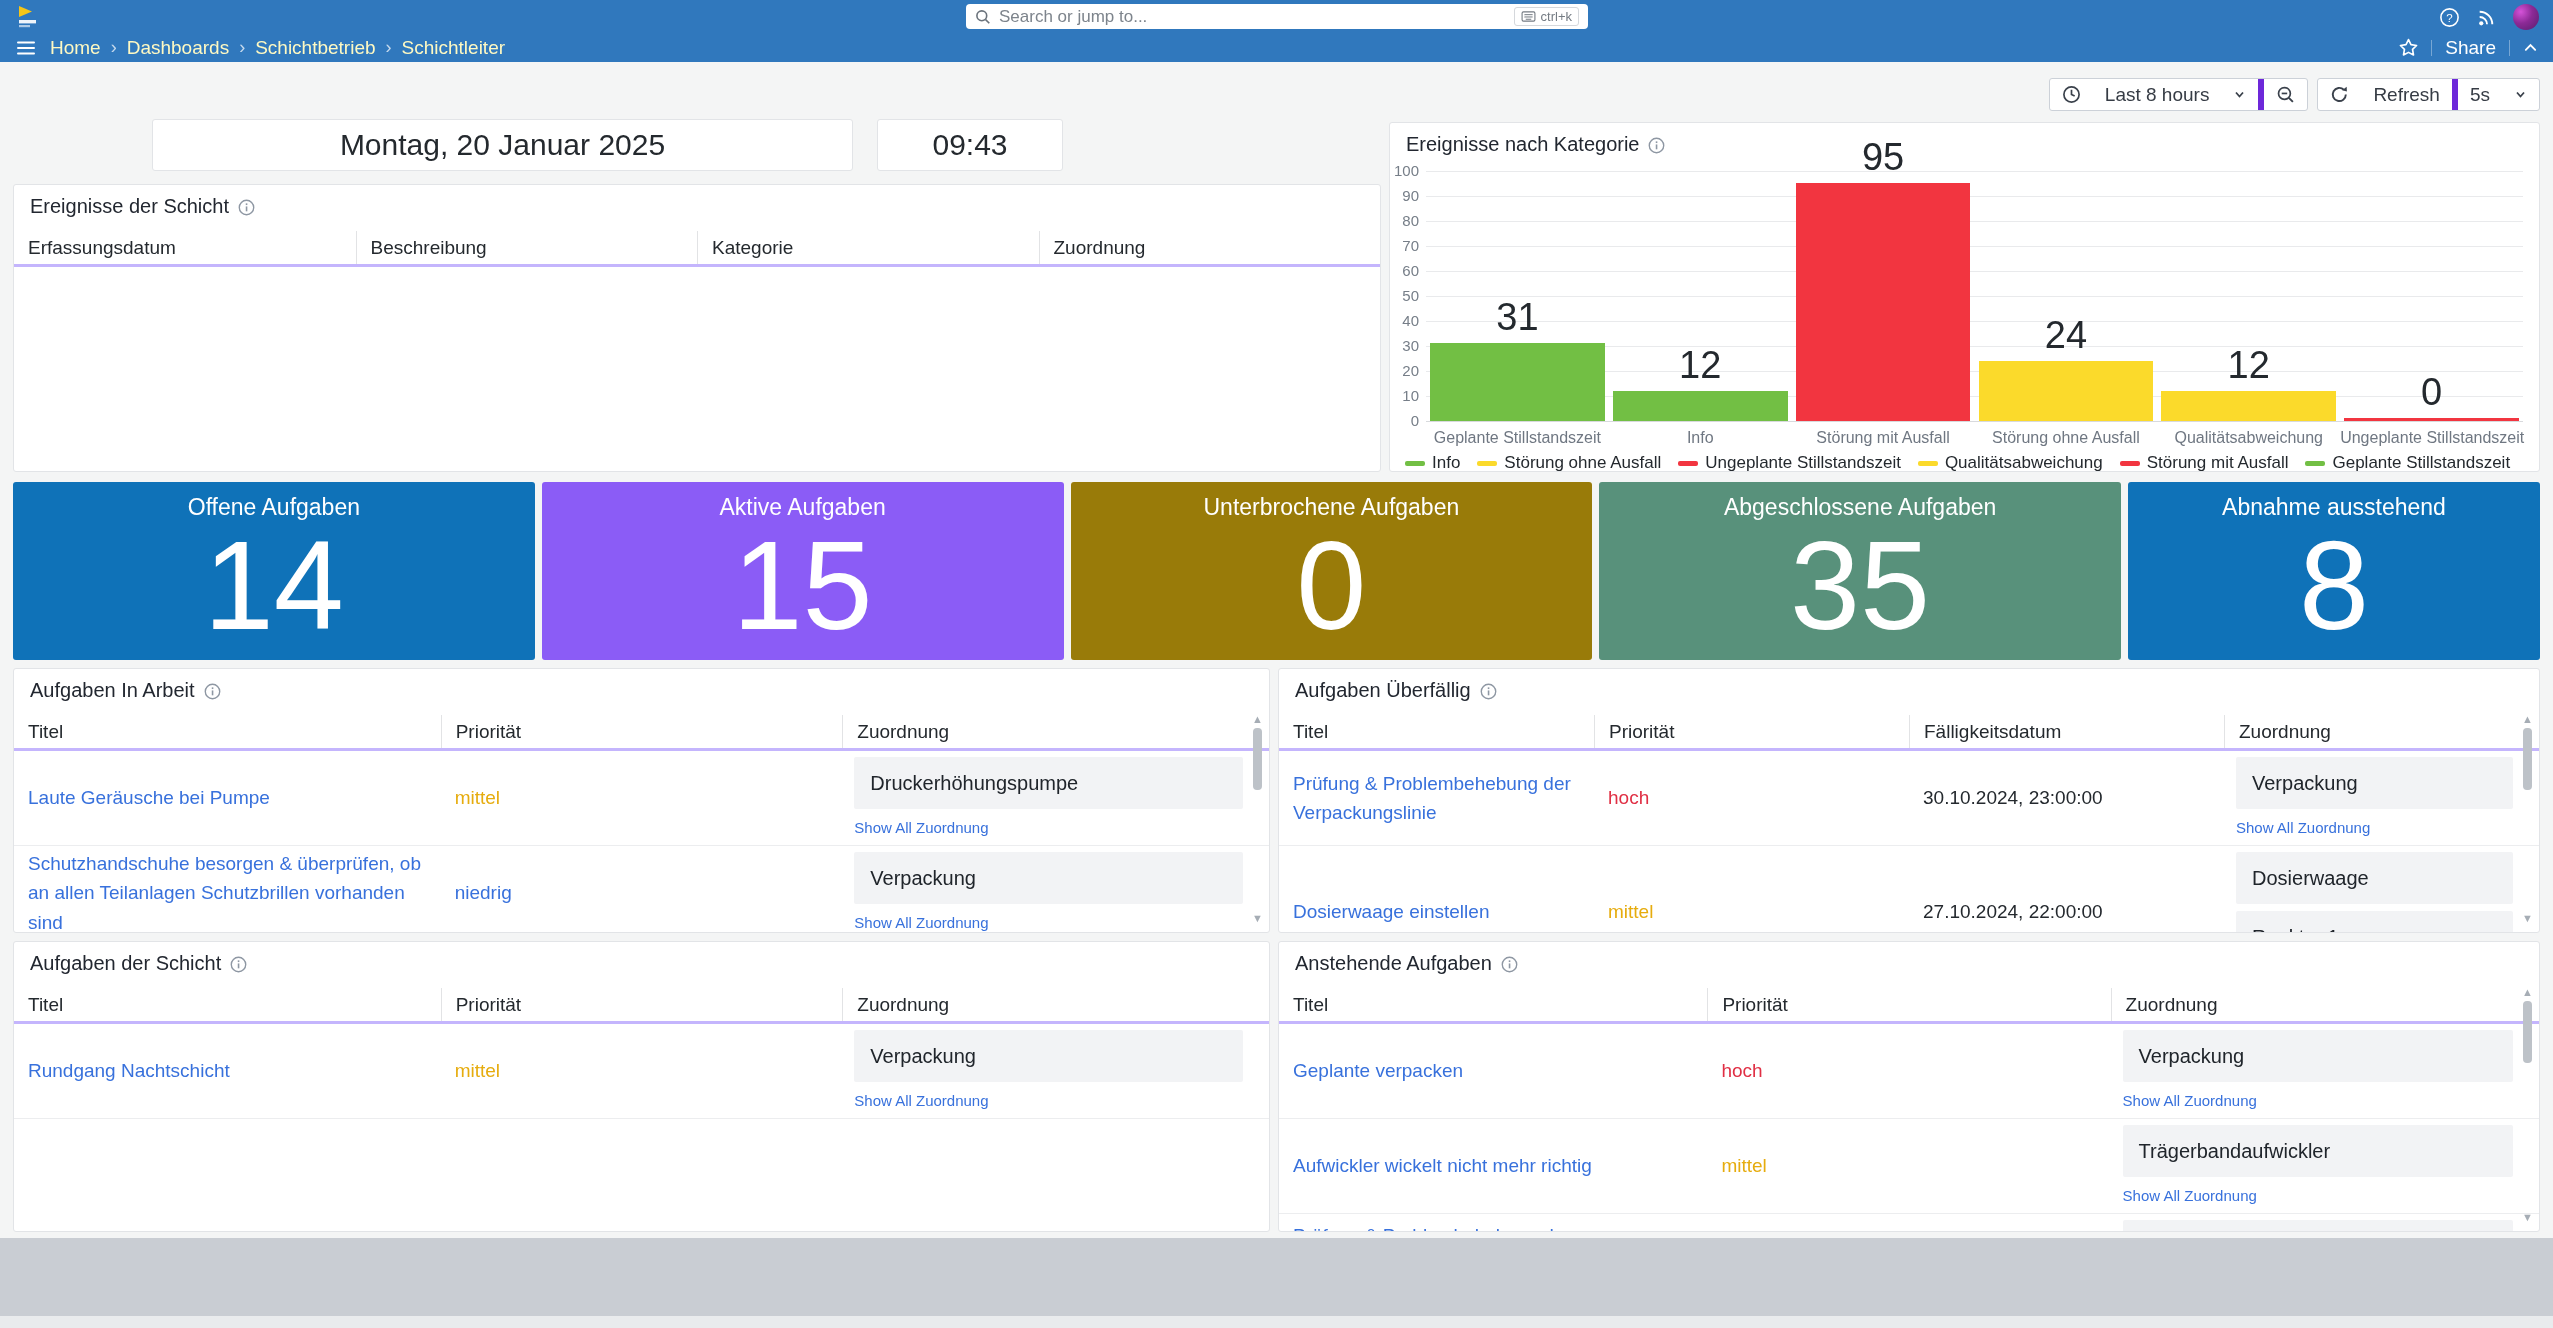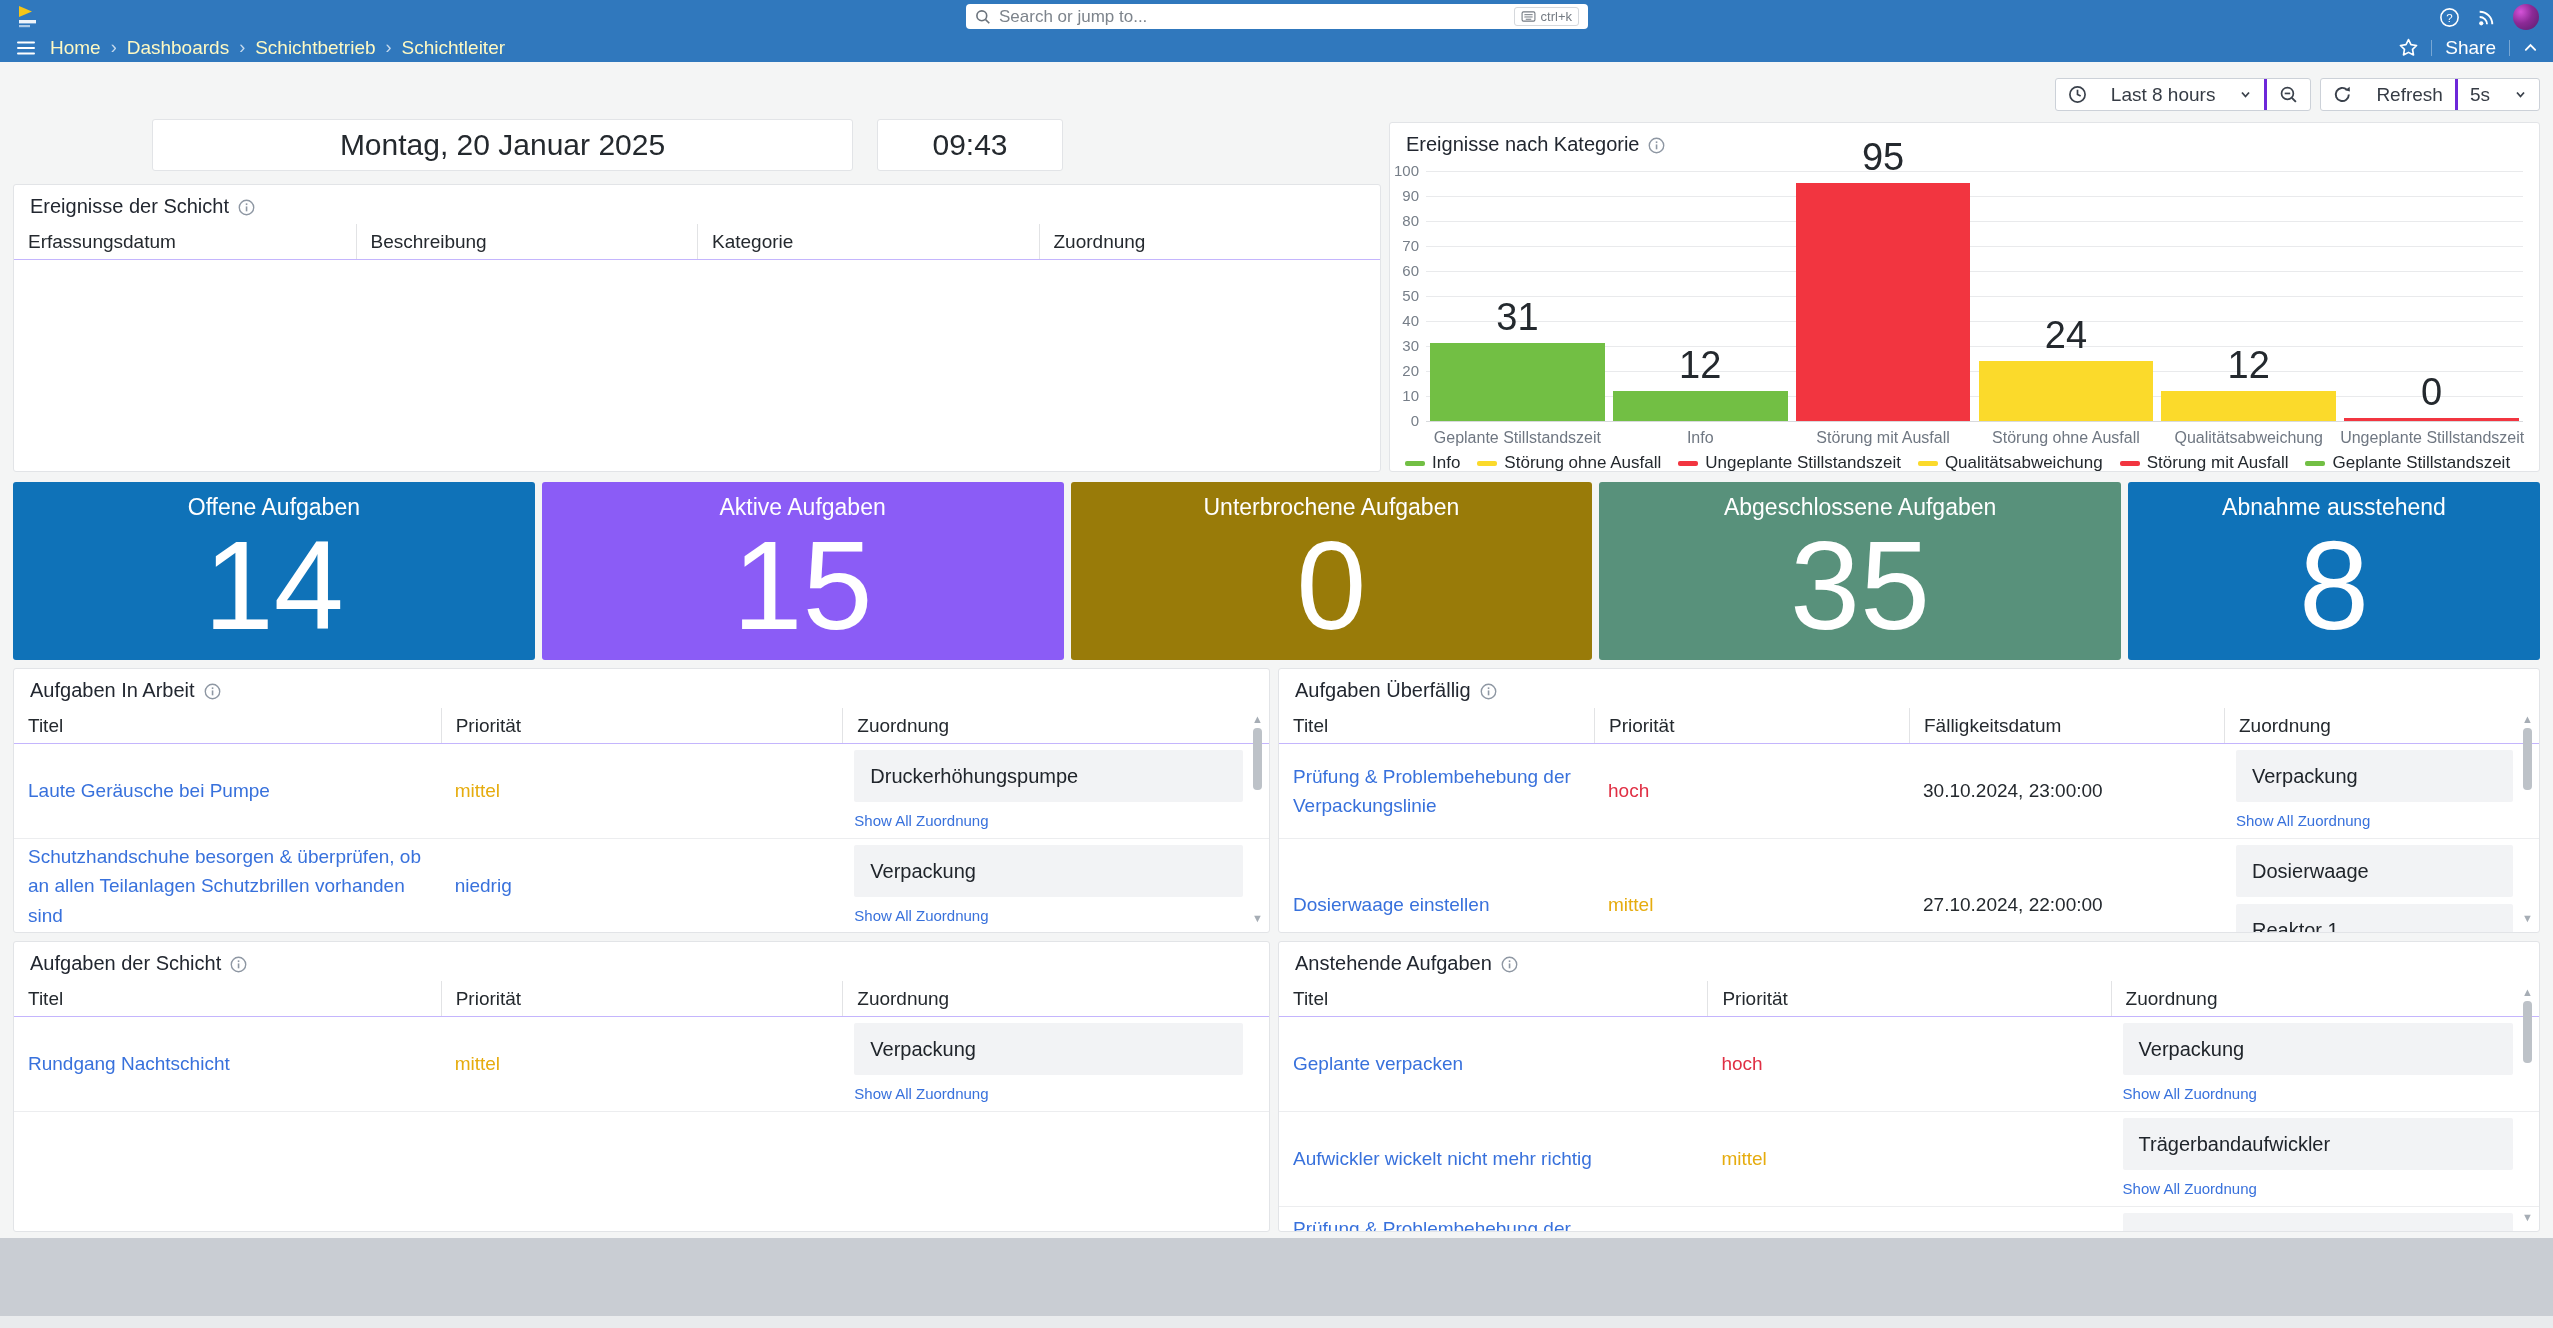--- a/index.html
+++ b/index.html
@@ -26,33 +26,33 @@
   .crumb-sep{opacity:.72;font-size:18px}
   .row2-right{margin-left:auto;margin-right:15px;display:flex;align-items:center;font-size:19px;font-weight:500}
   .vdiv{width:1px;height:16px;background:rgba(255,255,255,.35);margin:0 13px}
   .share-label{color:#fff;cursor:pointer}
   .iconbtn{display:flex;align-items:center;cursor:pointer}
 
   
   .toolbar{position:absolute;top:78px;right:13px;display:flex;gap:9px;z-index:10}
   .btn-group{display:flex;align-items:stretch;background:#fff;border:1px solid #ccd1d8;border-radius:3px;height:33px}
   .btn{display:flex;align-items:center;gap:24px;padding:0 12px;font-size:19px;font-weight:500;color:#363c45;cursor:pointer}
-  .btn + .btn{border-left:3px solid #6d28d9}
+  .btn + .btn{border-left:6px solid #6d28d9}
 
   
   .panel{position:absolute;background:#fff;border:1px solid #e2e4e7;border-radius:3px;overflow:hidden}
   .date-panel,.time-panel{display:flex;align-items:center;justify-content:center;font-size:30px;color:#24292e}
   .date-panel{left:152px;top:119px;width:701px;height:52px}
   .time-panel{left:877px;top:119px;width:186px;height:52px}
   .panel-title-row{display:flex;align-items:center;gap:9px;padding:9px 0 0 16px;height:34px}
   .panel-title{font-size:20px;font-weight:500;color:#222730;white-space:nowrap}
   .info-ic{display:flex;align-items:center;margin-top:1px}
 
   
-  .thead{display:flex;height:36px;margin-top:5px;border-bottom:1px solid #c4b5fd}
+  .thead{display:flex;height:36px;margin-top:12px;border-bottom:3px solid #c4b5fd}
   .th{font-size:19px;color:#24292e;padding-left:14px;display:flex;align-items:center;height:100%}
   .th + .th{border-left:1px solid #e2e3e5}
   .cols3 > .c1{width:34%}.cols3 > .c2{width:32%}.cols3 > .c3{width:34%}
   .cols4 > .c1,.cols4 > .c2,.cols4 > .c3,.cols4 > .c4{width:25%}
   .trow{display:flex;border-bottom:1px solid #ecedef}
   .c-title{display:flex;align-items:center;padding-left:14px}
   .title-link{color:#3871dc;font-size:19px;line-height:1.55;word-break:break-word;padding-right:12px}
   .c-mid{display:flex;align-items:center;padding-left:14px;font-size:19px;color:#24292e}
   .priority{font-size:19px}
   .c-tags{padding:6px 26px 8px 12px}

